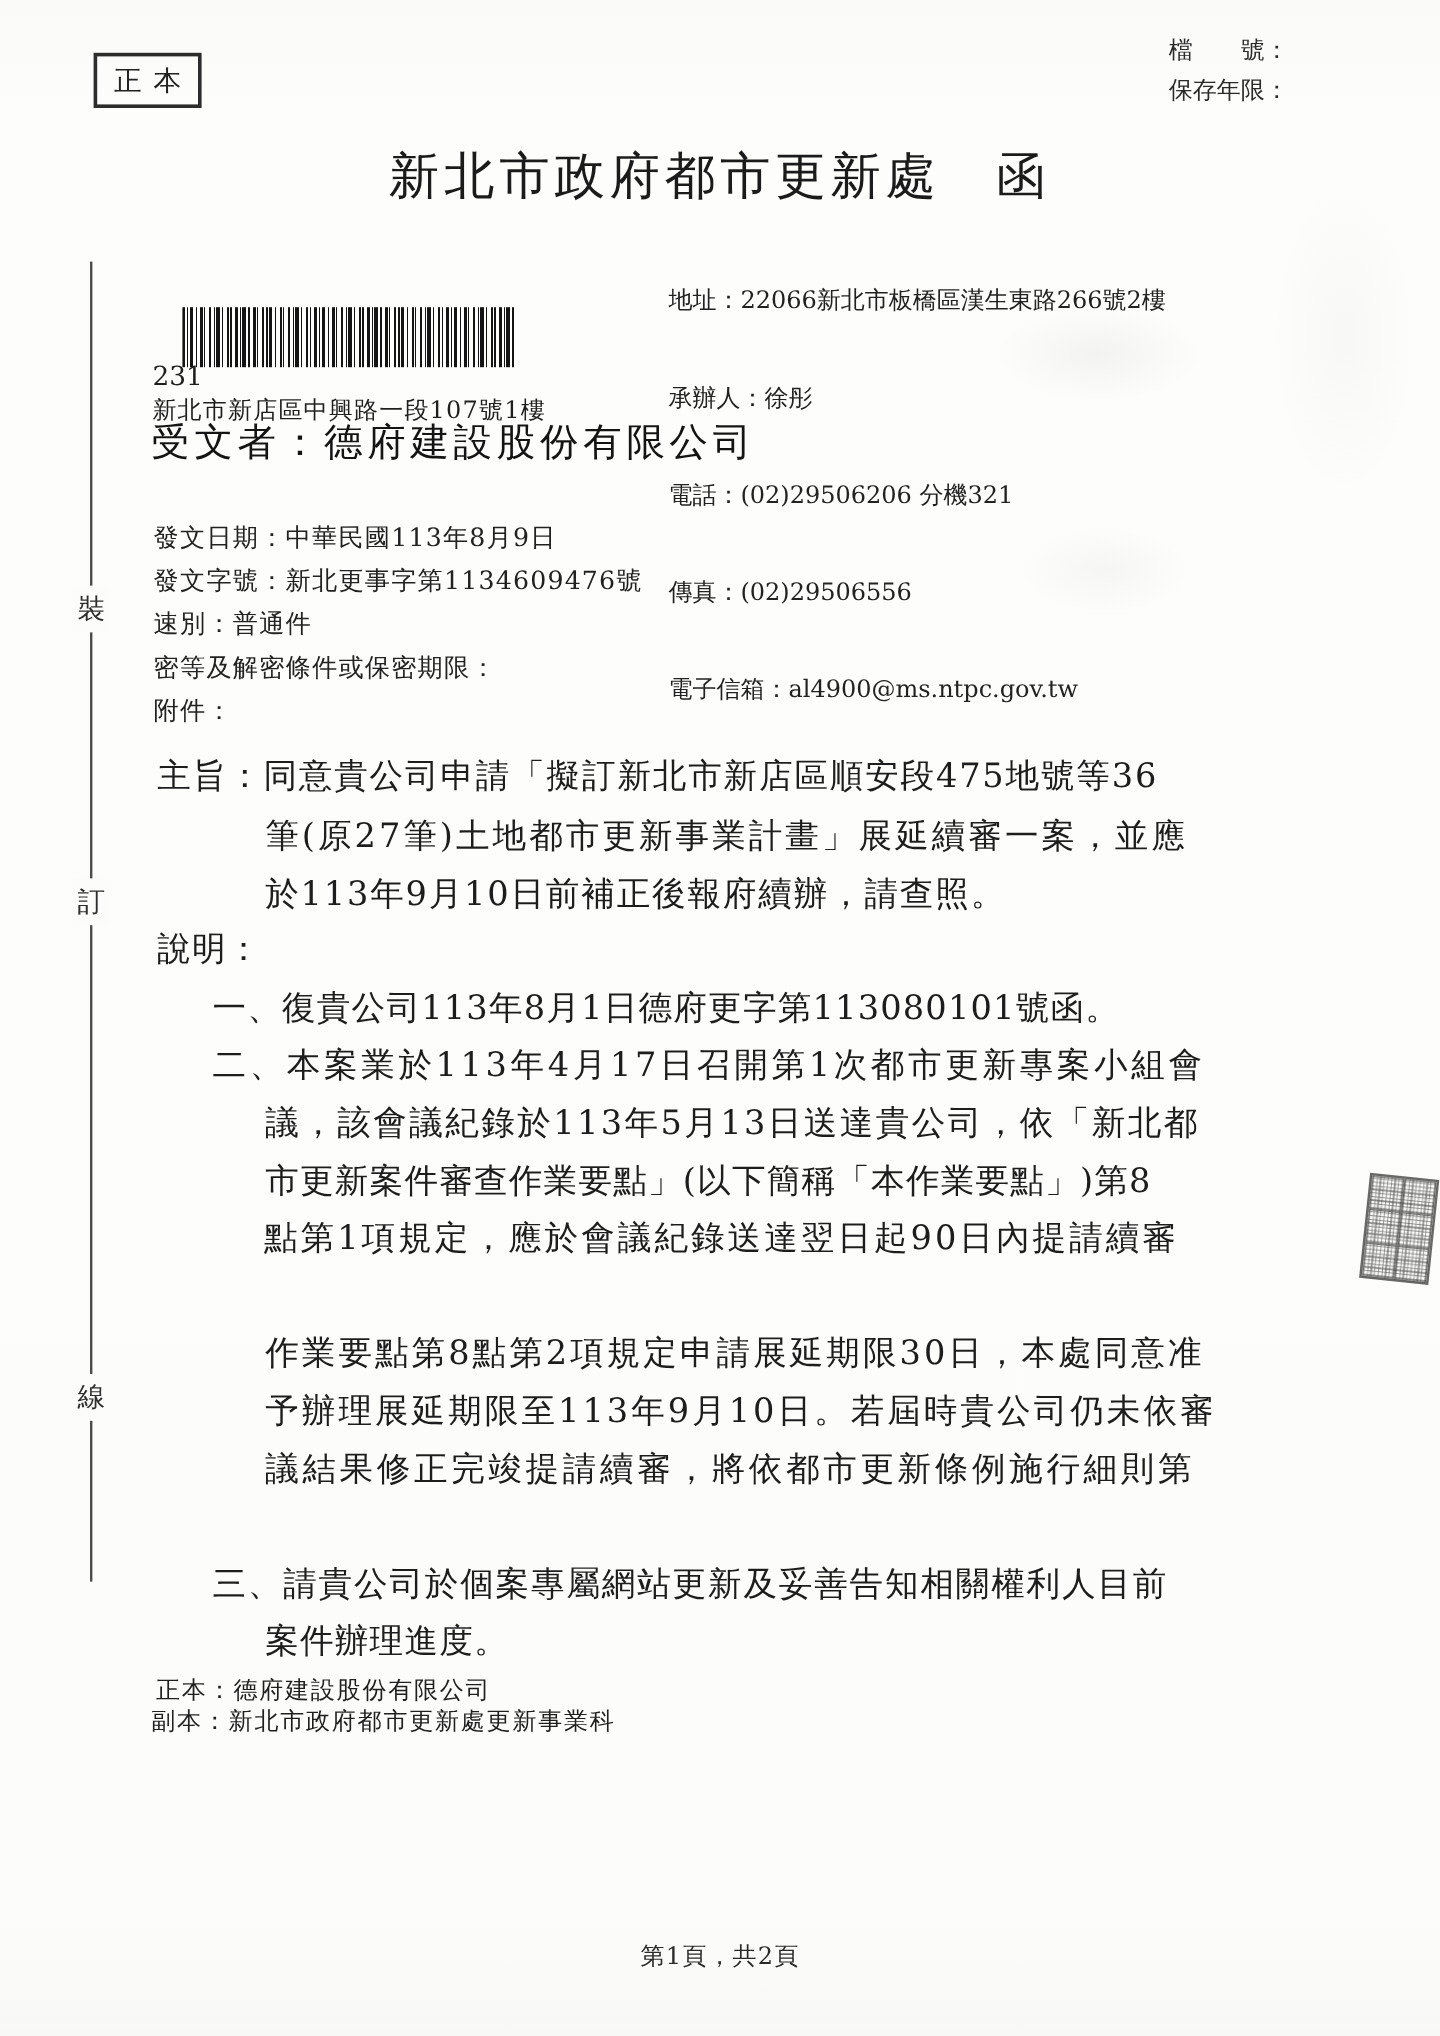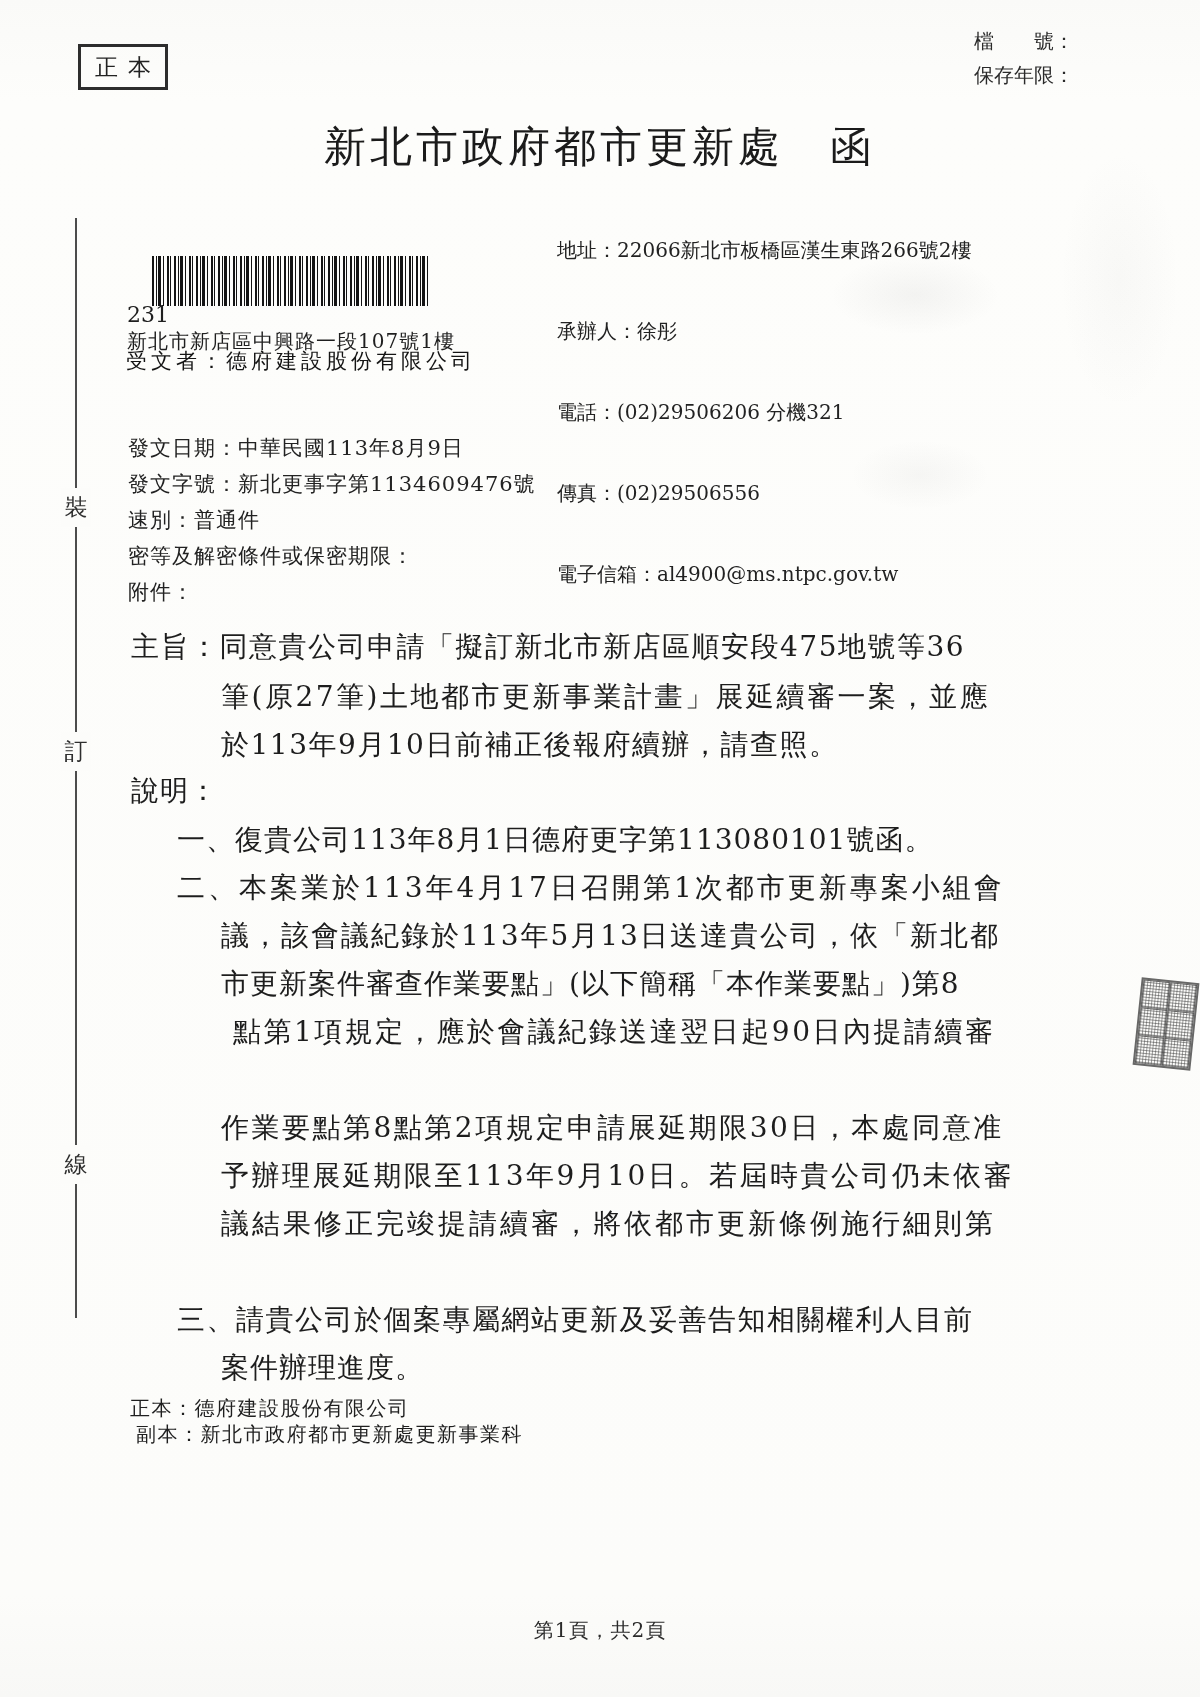--- a/index.html
+++ b/index.html
@@ -36,52 +36,52 @@
     background:repeating-linear-gradient(90deg,
       #141414 0px,#141414 2px,#fdfdfb 2px,#fdfdfb 4px,
       #141414 4px,#141414 5px,#fdfdfb 5px,#fdfdfb 6px,
       #141414 6px,#141414 9px,#fdfdfb 9px,#fdfdfb 11px,
       #141414 11px,#141414 12px,#fdfdfb 12px,#fdfdfb 15px,
       #141414 15px,#141414 17px,#fdfdfb 17px,#fdfdfb 18px,
       #141414 18px,#141414 19px,#fdfdfb 19px,#fdfdfb 22px);
   }
   #barcode-number{left:127px;top:302px;font-size:22px;}
   #recipient-address{left:127px;top:328px;font-size:20px;letter-spacing:1px;}
-  #recipient-name{left:126px;top:347px;font-size:21px;letter-spacing:4px;color:#141414;}
+  #recipient-name{left:126px;top:347px;font-size:32px;letter-spacing:4px;color:#141414;}
 
   
   .meta{left:128px;font-size:21px;letter-spacing:1px;color:#222;}
   #meta-date{top:434px;}
   #meta-docno{top:470px;}
   #meta-priority{top:506px;}
   #meta-security{top:542px;}
   #meta-attachment{top:578px;}
 
   
   .body-ln{font-size:28px;color:#1d1d1d;}
   #subject-l1{left:131px;top:628px;letter-spacing:1.5px;}
   #subject-l2{left:221px;top:678px;letter-spacing:2.5px;}
   #subject-l3{left:221px;top:726px;letter-spacing:1.5px;}
   #explain-head{left:131px;top:772px;letter-spacing:1px;}
   #item1{left:177px;top:821px;letter-spacing:1px;}
   #item2-l1{left:177px;top:869px;letter-spacing:3px;}
   #item2-l2{left:221px;top:917px;letter-spacing:2px;}
   #item2-l3{left:221px;top:965px;letter-spacing:1px;}
-  #item2-l4{left:233px;top:1013px;letter-spacing:2.5px;}
+  #item2-l4{left:220px;top:1013px;letter-spacing:2.5px;}
   #item2-l5{left:221px;top:1061px;letter-spacing:1px;}
   #item2-l6{left:221px;top:1109px;letter-spacing:2.5px;}
   #item2-l7{left:221px;top:1157px;letter-spacing:2.5px;}
   #item2-l8{left:221px;top:1205px;letter-spacing:3px;}
   #item2-l9{left:221px;top:1253px;letter-spacing:1px;}
   #item3-l1{left:177px;top:1301px;letter-spacing:1.5px;}
   #item3-l2{left:221px;top:1349px;letter-spacing:1px;}
 
   
   #dist-original{left:130px;top:1395px;font-size:20px;letter-spacing:1.5px;}
-  #dist-copy{left:136px;top:1421px;font-size:20px;letter-spacing:1.5px;}
+  #dist-copy{left:126px;top:1421px;font-size:20px;letter-spacing:1.5px;}
 
   
   #page-footer{left:0;top:1617px;width:100%;text-align:center;font-size:20px;letter-spacing:1px;color:#2a2a2a;}
 
   
   #binding-line{left:75px;top:218px;width:2px;height:1100px;background:#4c4c4c;}
   .binding-mark{left:61px;width:30px;text-align:center;font-size:23px;color:#2e2e2e;background:#fcfcfa;padding:4px 0;}
   #mark-zhuang{top:488px;}
   #mark-ding{top:732px;}
   #mark-xian{top:1145px;}

